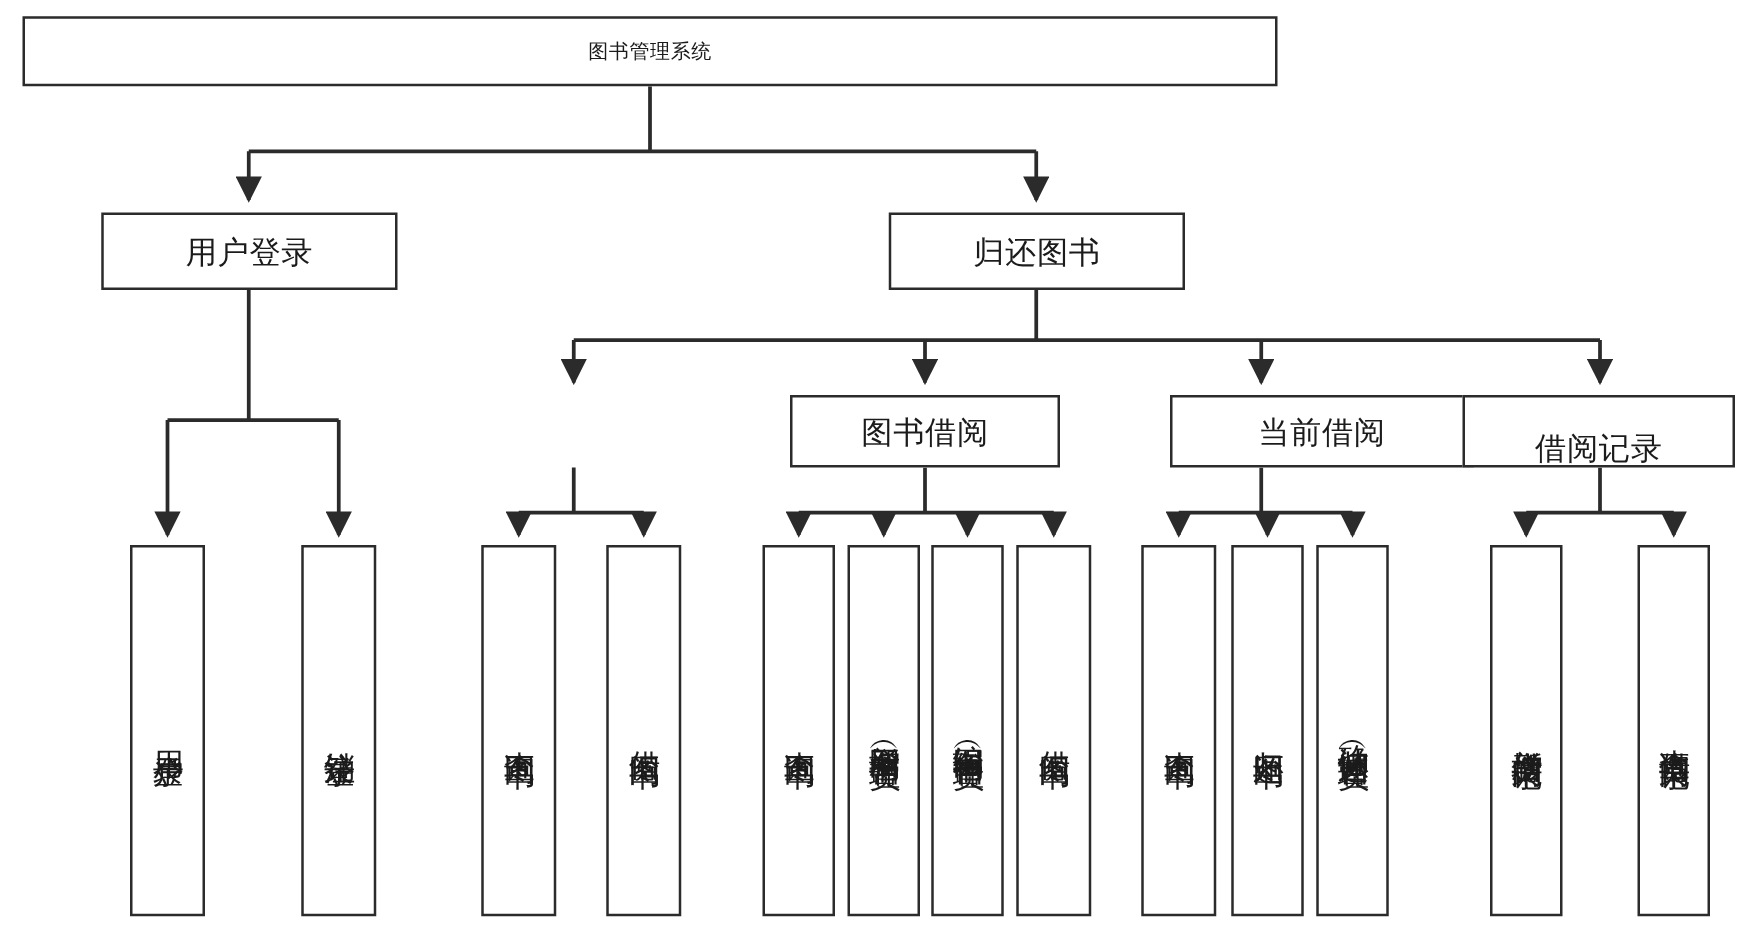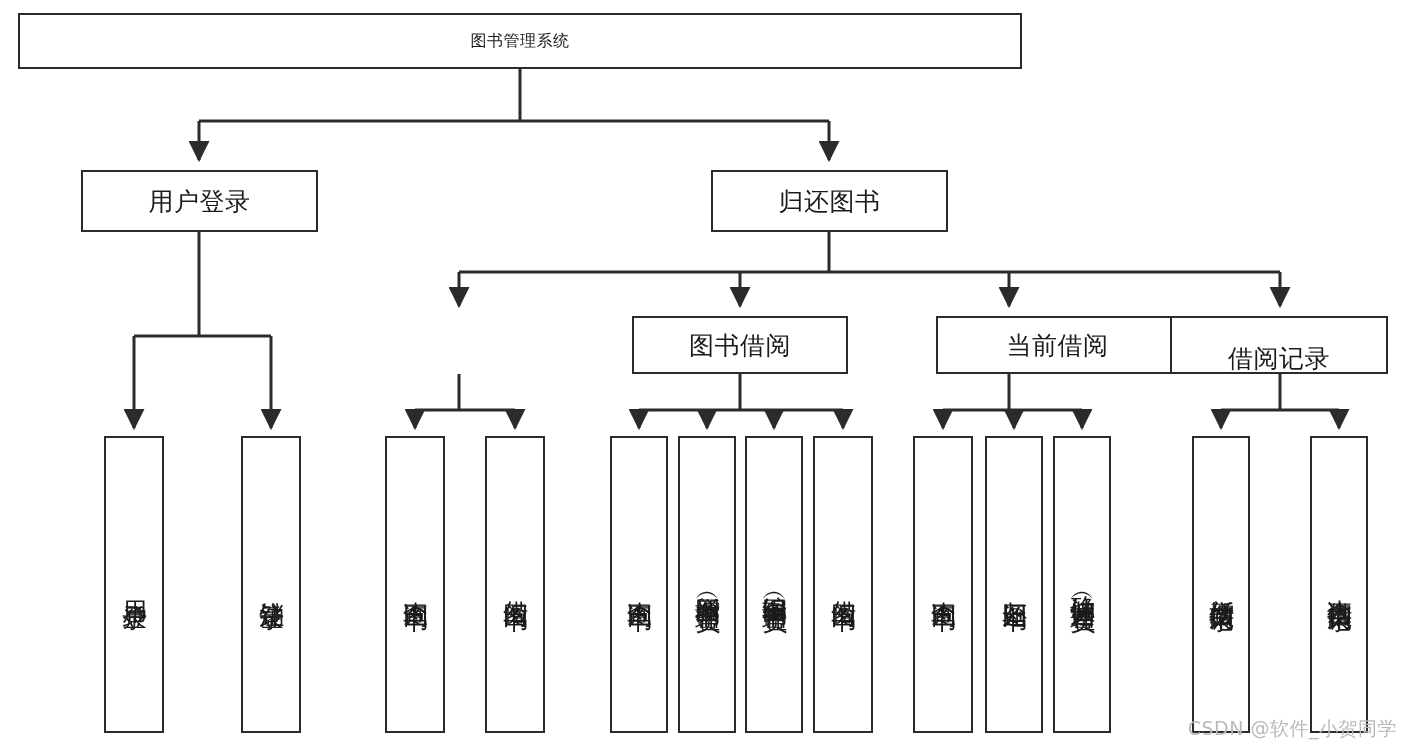--- a/index.html
+++ b/index.html
@@ -185,15 +185,14 @@
   <div class="node vert" style="left: 1053px; top: 436px; width: 58px; height: 297px;">
     <span class="label">确认归还（管理员）</span>
   </div>
   <div class="node vert" style="left: 1192px; top: 436px; width: 58px; height: 297px;">
     <span class="label">新增借阅记录</span>
   </div>
   <div class="node vert" style="left: 1310px; top: 436px; width: 58px; height: 297px;">
     <span class="label">查询借阅记录</span>
   </div>
 
-  <div class="watermark">CSDN @软件_小贺同学</div>
 
 </div>
 
 </body></html>

